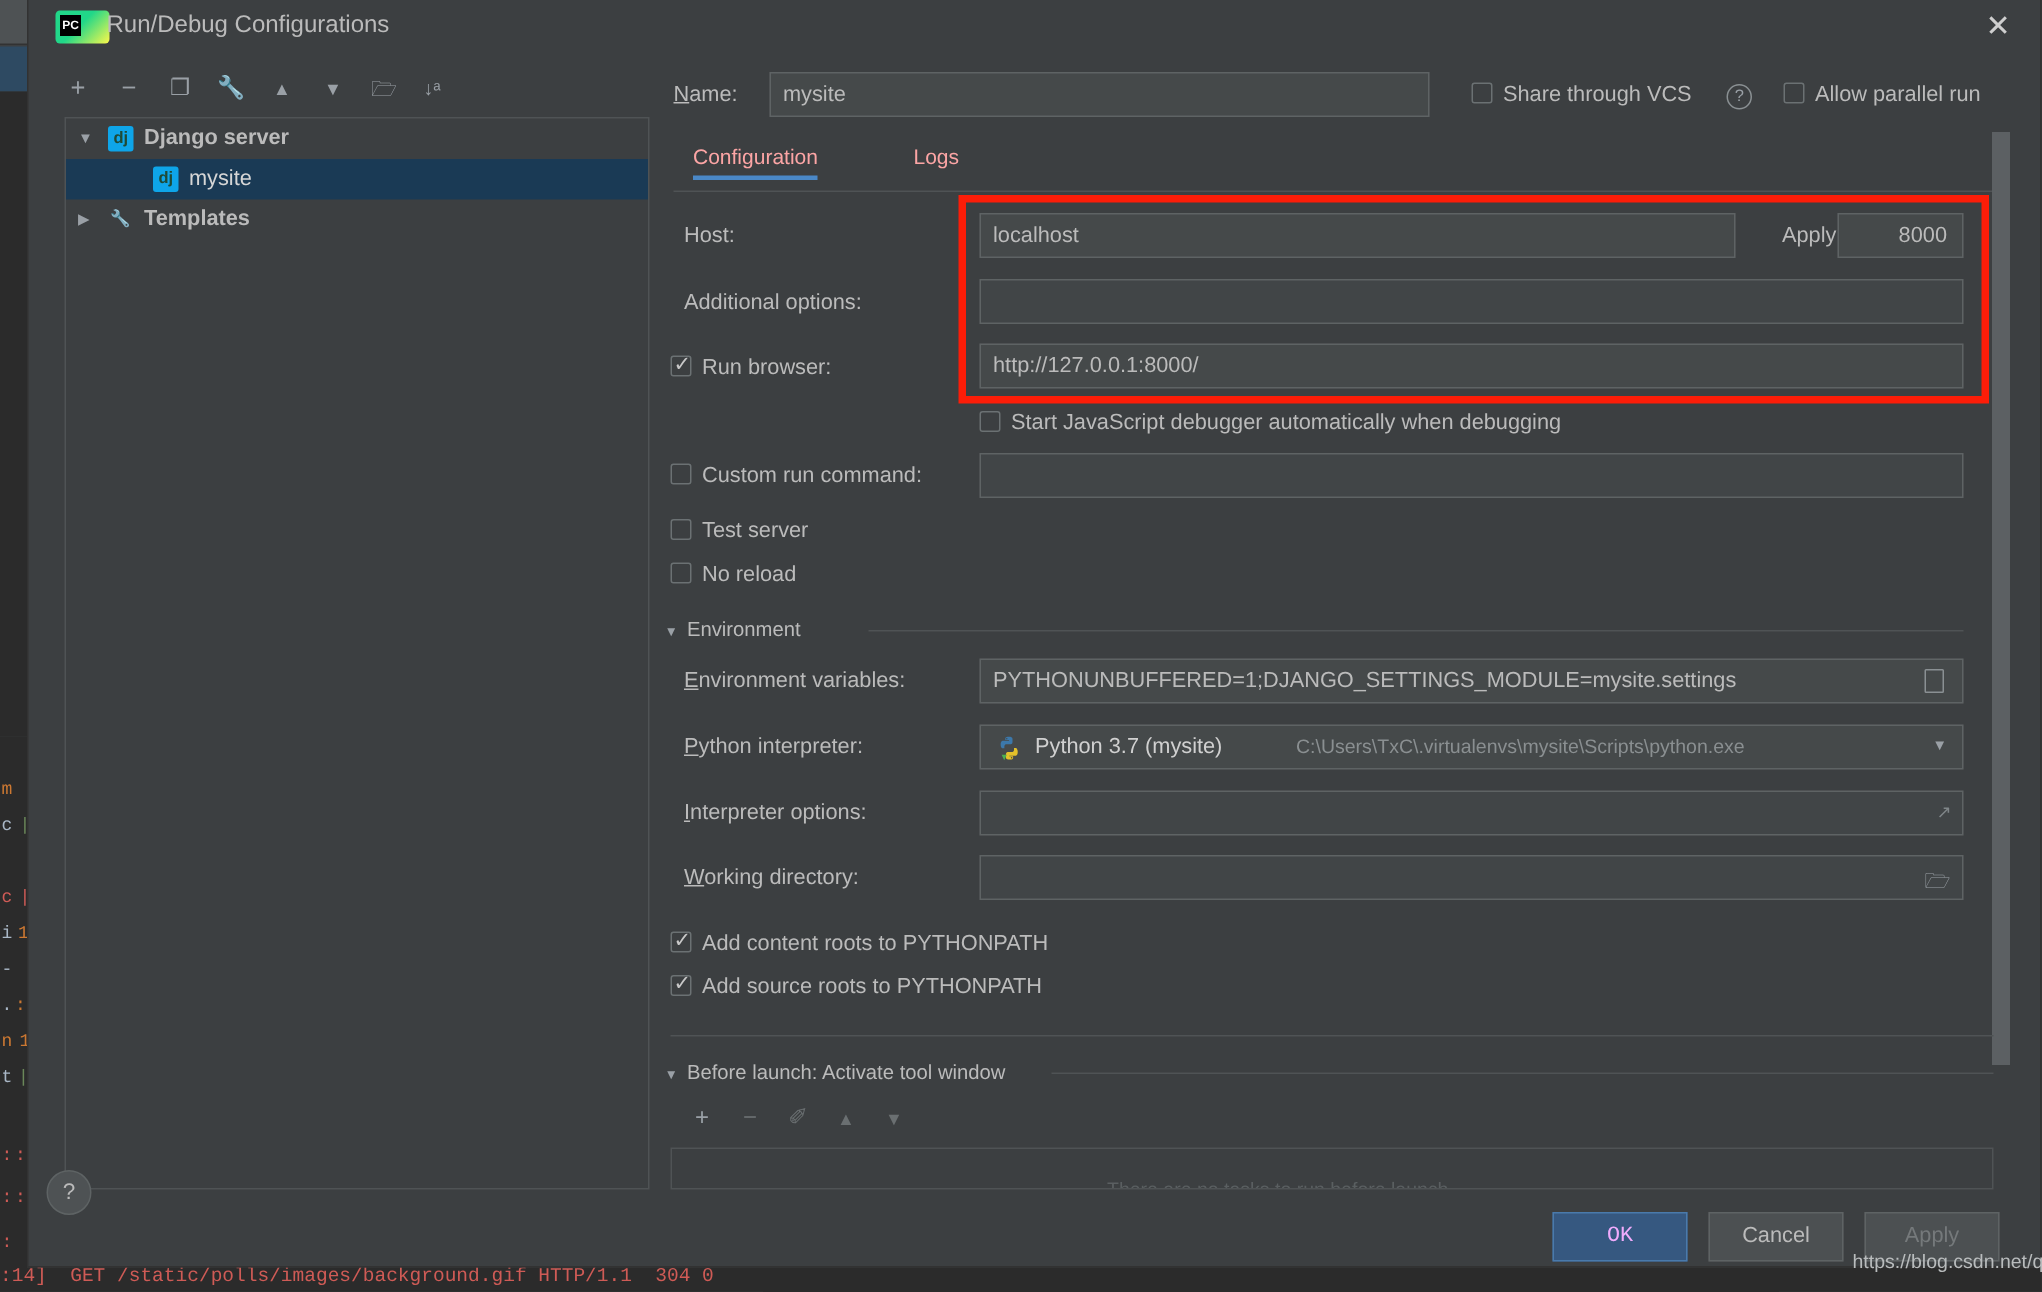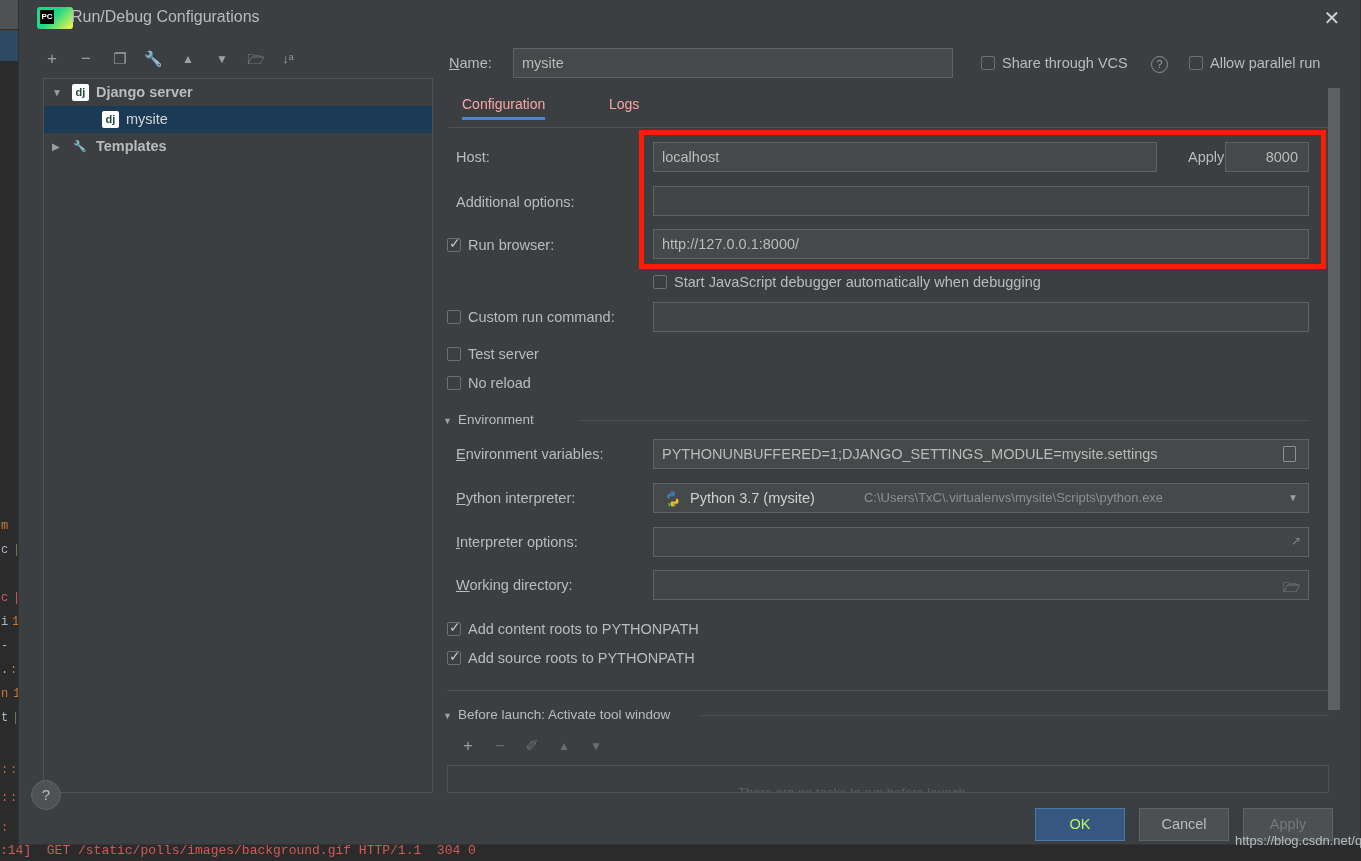--- a/index.html
+++ b/index.html
@@ -64,21 +64,21 @@
     position: absolute; left: 24px; top: 78px; width: 390px; height: 715px;
     background: #3c3f41; border: 1px solid #4f5355;
   }
   .tree-row { position: relative; height: 27px; line-height: 27px; font-size: 14.5px; color: #bbbbbb; }
   .tree-row.selected { background: #1a3a55; }
   .tree-row .twisty { position: absolute; left: 8px; top: 0; width: 14px; color: #9aa0a6; font-size: 10px; }
   .tree-row .dj-icon, .tree-row .wrench-icon {
     position: absolute; top: 5px; width: 17px; height: 17px; font-size: 11px;
     text-align: center; line-height: 17px;
   }
-  .dj-icon { background: #ffffff; color: #1f4a35; border-radius: 2px; font-weight: bold; }
+  .dj-icon { background: #0ea5e9; color: #1f4a35; border-radius: 2px; font-weight: bold; }
   .tree-row .label { position: absolute; top: 0; }
 
   
   .name-label { position: absolute; left: 430px; top: 55px; font-size: 14.5px; color: #bbbbbb; }
   .name-label u { text-decoration: underline; }
   .name-input {
     position: absolute; left: 494px; top: 48px; width: 440px; height: 30px;
     background: #45494a; border: 1px solid #5e6364; color: #bbbbbb;
     font-size: 14.5px; padding: 0 8px; font-family: "Liberation Sans", sans-serif;
   }
@@ -156,21 +156,21 @@
     position: absolute; left: 12px; top: 780px; width: 30px; height: 30px;
     border-radius: 50%; background: #4e5254; border: 1px solid #5e6364;
     color: #bbbbbb; font-size: 15px; text-align: center; line-height: 28px;
     cursor: pointer;
   }
   .btn {
     position: absolute; top: 808px; height: 33px;
     font-size: 14.5px; text-align: center; line-height: 31px;
     border: 1px solid #5e6364; background: #4c5052; color: #bbbbbb; cursor: pointer;
   }
-  .btn.primary { background: #365880; border-color: #4a7aab; color: #bef264; }
+  .btn.primary { background: #365880; border-color: #4a7aab; color: #f0abfc; font-family: Liberation Mono, monospace; }
   .btn.disabled { color: #75797b; }
 
   .watermark {
     position: absolute; left: 1235px; top: 833px; font-size: 13px;
     color: #b9bcbd; font-family: "Liberation Sans", sans-serif; white-space: nowrap;
   }
 </style>
 </head>
 <body>
 

